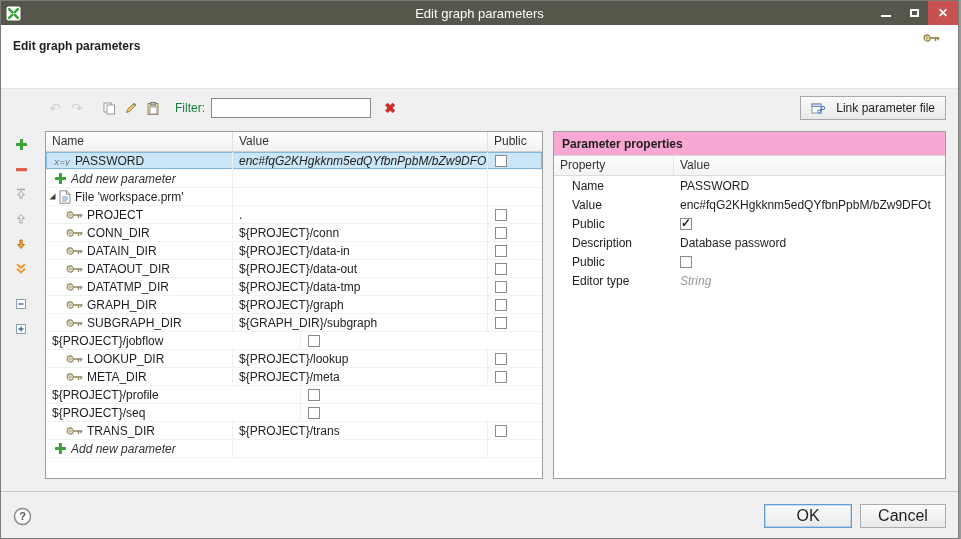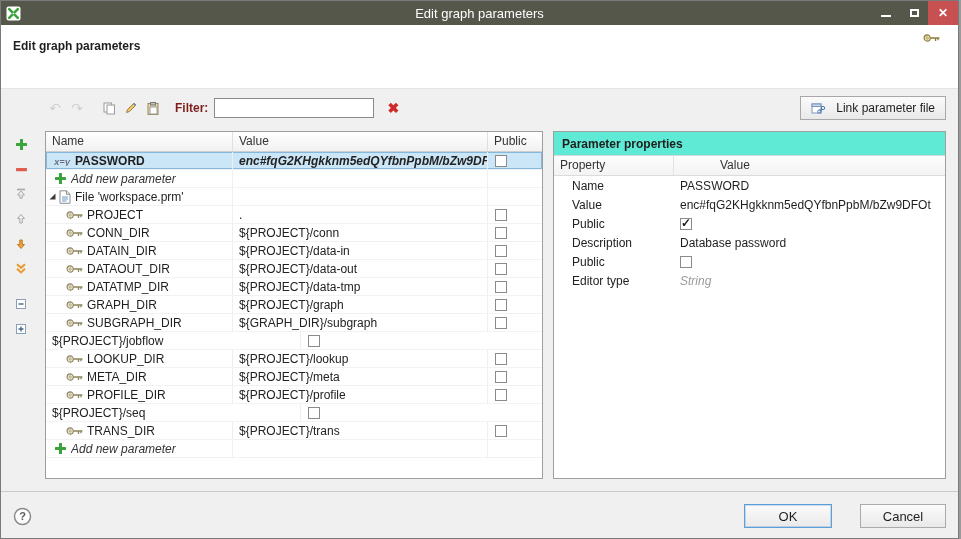--- a/index.html
+++ b/index.html
@@ -21,70 +21,70 @@
   
   .header{height:64px;background:#fff;border-bottom:1px solid #e4e4e4;position:relative;padding:14px 12px;flex:0 0 auto;}
   .header-title{font-weight:bold;font-size:12px;}
   .header-key{position:absolute;right:14px;top:8px;}
   
   .toolbar{height:38px;display:flex;align-items:center;padding:0 12px 0 44px;flex:0 0 auto;}
   .tbtn{width:20px;height:20px;display:flex;align-items:center;justify-content:center;margin-right:2px;}
   .tbtn.disabled{opacity:.55;}
   .tbtn .g{font-size:14px;line-height:14px;}
   .tsep{width:10px;}
-  .filter-label{margin:0 6px 0 10px;color:#7f1d1d;font-weight:bold;}
+  .filter-label{margin:0 6px 0 10px;color:#15803d;}
   .filter-input{width:160px;height:20px;border:1px solid #8a8a8a;background:#fff;font-family:inherit;font-size:12px;padding:0 4px;outline:none;}
   .clear-x{margin-left:10px;width:18px;height:18px;display:flex;align-items:center;justify-content:center;color:#cf2b2b;font-weight:bold;font-size:14px;}
   .tspacer{flex:1;}
   .pushbtn{height:24px;display:flex;align-items:center;gap:6px;padding:0 10px;background:linear-gradient(#fbfbfb,#e9e9e9);
     border:1px solid #a8a8a8;color:#1e1e1e;font-size:12px;margin-left:12px;cursor:default;}
   
   .content{height:364px;display:flex;padding:4px 12px 12px 6px;gap:10px;flex:0 0 auto;}
   .side-toolbar{width:28px;display:flex;flex-direction:column;align-items:center;gap:7px;padding-top:4px;}
   .sbtn{width:18px;height:18px;display:flex;align-items:center;justify-content:center;}
   .sbtn.grp{margin-top:10px;}
   
   .param-table{width:498px;background:#fff;border:1px solid #9e9e9e;display:flex;flex-direction:column;overflow:hidden;}
   .pt-header{display:flex;height:20px;background:linear-gradient(#ffffff,#f1f1f1);border-bottom:1px solid #cfcfcf;flex:0 0 auto;}
   .pt-hcell{line-height:19px;padding-left:6px;border-right:1px solid #e0e0e0;color:#333;}
   .pt-hcell.name{width:187px;}
   .pt-hcell.value{width:255px;}
   .pt-hcell.public{flex:1;border-right:none;}
   .pt-body{flex:1;overflow:hidden;}
   .pt-row{display:flex;height:18px;align-items:center;border-bottom:1px solid #f2f2f2;}
-  .pt-row.selected{background:#cbe6f7;box-shadow:inset 0 0 0 1px #84b8dc;font-weight:bold;}
+  .pt-row.selected{background:#cbe6f7;box-shadow:inset 0 0 0 1px #84b8dc;}
   .cell{height:100%;display:flex;align-items:center;overflow:hidden;white-space:nowrap;}
   .name-cell{width:187px;border-right:1px solid #efefef;}
   .value-cell{width:255px;border-right:1px solid #efefef;padding-left:6px;color:#222;}
   .value-cell.italic{font-style:italic;}
   .public-cell{flex:1;padding-left:7px;}
   .indent.param,.indent.add{width:8px;}
   .indent.key{width:20px;}
   .indent.file{width:2px;}
   .icon{display:flex;align-items:center;justify-content:center;margin-right:4px;}
   .expander{margin-right:2px;}
   .lbl{overflow:hidden;text-overflow:ellipsis;}
   .add-label{font-style:italic;color:#333;}
   .checkbox{width:12px;height:12px;border:1px solid #8a8a8a;background:#fff;display:inline-block;position:relative;}
   .checkbox.checked::after{content:"\2713";position:absolute;left:0px;top:-3px;font-size:12px;font-weight:bold;color:#1a1a1a;}
   
   .props-panel{flex:1;background:#fff;border:1px solid #9e9e9e;display:flex;flex-direction:column;overflow:hidden;}
-  .pp-title{height:24px;line-height:24px;padding-left:8px;font-weight:bold;background:#5eead4;border-bottom:1px solid #d8d8d8;flex:0 0 auto;}
-  .pp-header{display:flex;height:20px;background:linear-gradient(#fdfdfd,#f3f3f3);border-bottom:1px solid #dcdcdc;flex:0 0 auto;gap:40px;}
+  .pp-title{height:24px;line-height:24px;padding-left:8px;font-weight:bold;background:#f9a8d4;border-bottom:1px solid #d8d8d8;flex:0 0 auto;}
+  .pp-header{display:flex;height:20px;background:linear-gradient(#fdfdfd,#f3f3f3);border-bottom:1px solid #dcdcdc;flex:0 0 auto;}
   .pp-hcell{line-height:19px;padding-left:6px;color:#333;}
   .pp-hcell.prop{width:120px;border-right:1px solid #e4e4e4;}
   .pp-row{display:flex;height:19px;align-items:center;}
   .pp-prop{width:120px;padding-left:18px;color:#222;}
   .pp-val{flex:1;padding-left:6px;display:flex;align-items:center;overflow:hidden;white-space:nowrap;}
   .pp-val.muted{color:#999;font-style:italic;}
   
   .footer{height:49px;border-top:1px solid #c9c9c9;display:flex;align-items:center;padding:0 12px;flex:0 0 auto;}
   .fspacer{flex:1;}
   .btn{width:88px;height:24px;display:flex;align-items:center;justify-content:center;
-    background:linear-gradient(#fbfbfb,#e9e9e9);border:1px solid #ababab;font-size:13px;cursor:default;margin-left:20px;}
+    background:linear-gradient(#fbfbfb,#e9e9e9);border:1px solid #ababab;font-size:16px;cursor:default;}
   .btn.ok{border-color:#5e9ed6;box-shadow:0 0 0 1px rgba(110,160,215,.35) inset;margin-right:8px;width:88px;}
   .btn.cancel{width:86px;}
 </style>
 </head>
 <body>
 
 <div class="window">
 
   <div class="titlebar">
     <span class="tb-logo icon">
@@ -422,31 +422,20 @@
                 </svg>
               </span>
               <span class="lbl">META_DIR</span>
             </div>
             <div class="cell value-cell">${PROJECT}/meta</div>
             <div class="cell public-cell">
               <span class="checkbox"></span>
             </div>
           </div>
           <div class="pt-row">
-            <div class="cell name-cell">
-              <span class="indent key"></span>
-              <span class="icon">
-                <svg width="17" height="10" viewBox="0 0 17 10">
-                  <circle cx="4.2" cy="5" r="3.1" fill="#efe9d4" stroke="#8f845c" stroke-width="1.1"></circle>
-                  <circle cx="4.2" cy="5" r="1.1" fill="#fff" stroke="#8f845c" stroke-width="0.7"></circle>
-                  <path d="M7.4 5h9M12.5 5v3.1M15 5v2.3" stroke="#8f845c" stroke-width="1.3" fill="none"></path>
-                </svg>
-              </span>
-              <span class="lbl">PROFILE_DIR</span>
-            </div>
             <div class="cell value-cell">${PROJECT}/profile</div>
             <div class="cell public-cell">
               <span class="checkbox"></span>
             </div>
           </div>
           <div class="pt-row">
             <div class="cell value-cell">${PROJECT}/seq</div>
             <div class="cell public-cell">
               <span class="checkbox"></span>
             </div>

